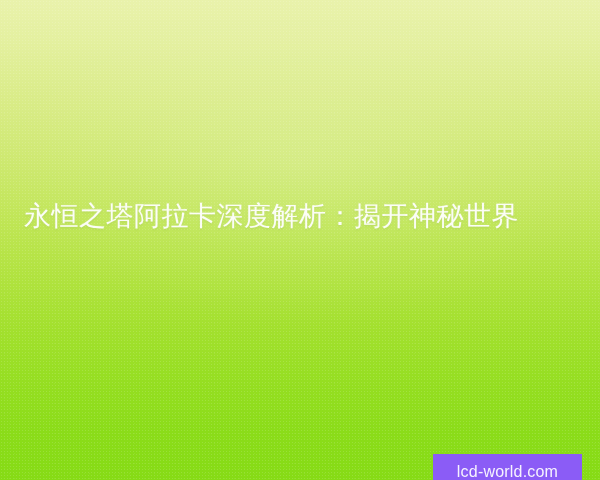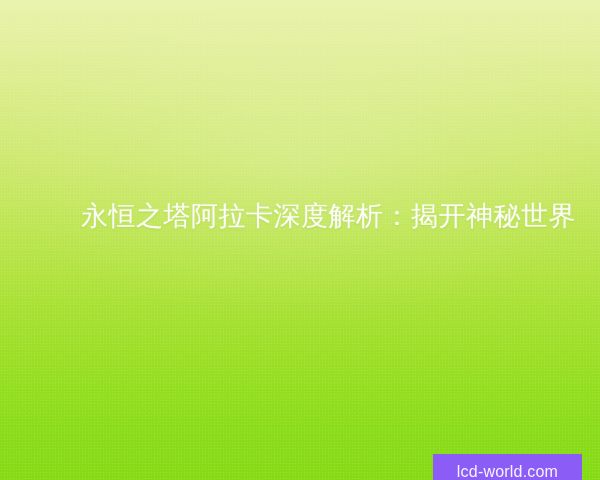--- a/index.html
+++ b/index.html
@@ -63,21 +63,21 @@
   }
 
   
   .title-wrap {
     position: absolute;
     left: 0;
     right: 0;
     top: 196px;
     padding: 0 24px;
     box-sizing: border-box;
-    text-align: right;
+    text-align: left;
   }
 
   .title-line {
     display: block;
     font-size: 27px;
     line-height: 40px;
     font-weight: 400;
     color: rgba(255, 255, 255, 0.93);
     letter-spacing: 0.5px;
     text-shadow:

